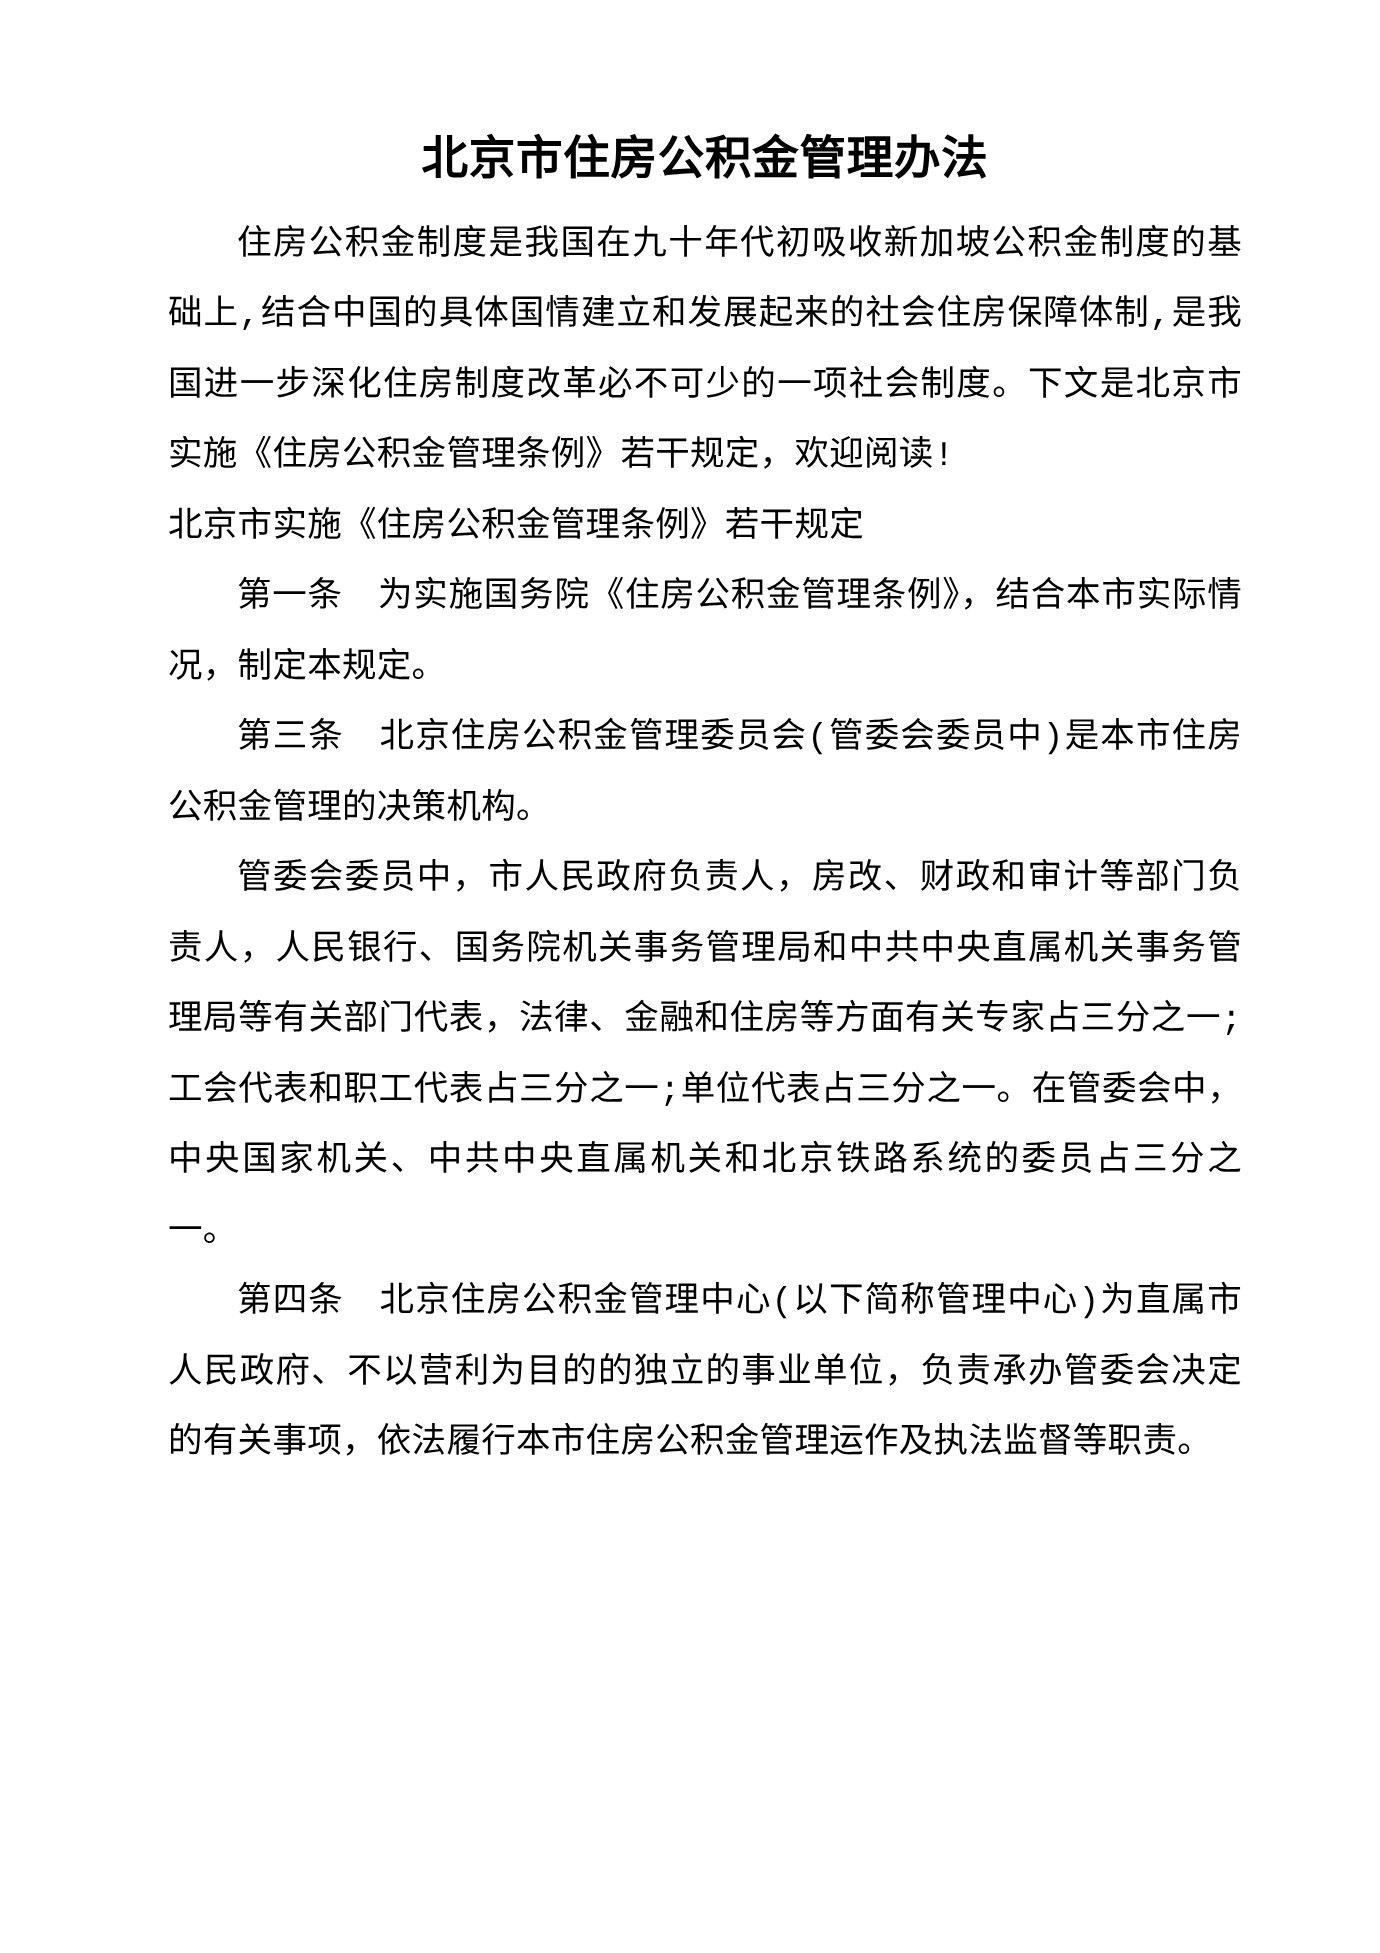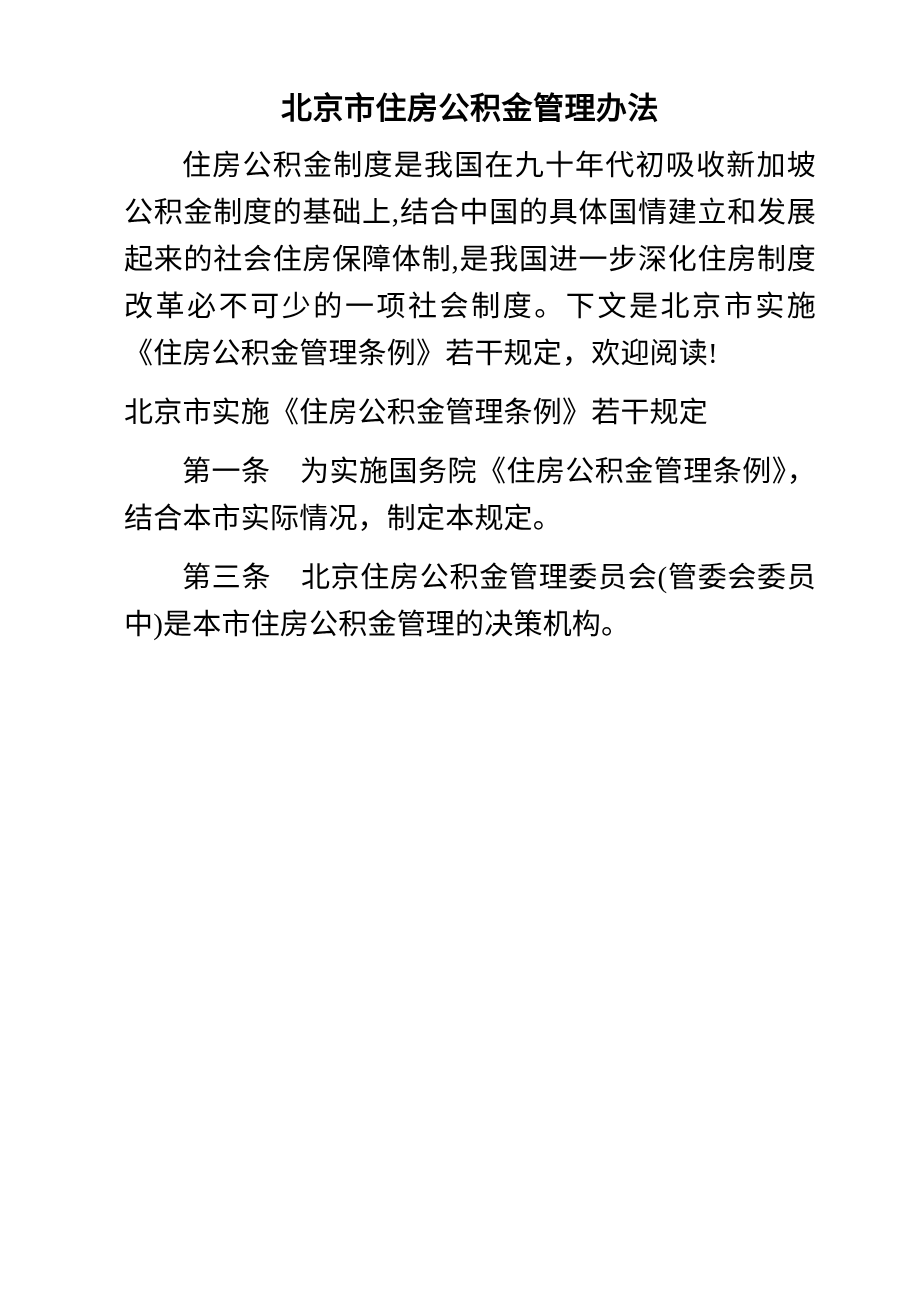--- a/index.html
+++ b/index.html
@@ -7,50 +7,52 @@
     padding: 0;
     background: #ffffff;
   }
   .page {
     position: relative;
     width: 920px;
     height: 1218px;
     background: #ffffff;
     box-sizing: border-box;
     padding: 88px 92px 40px 112px;
-    font-family: Liberation Serif, serif;
+    font-family: Liberation Mono, monospace;
     color: #000000;
     overflow: hidden;
   }
   .doc-title {
     font-size: 31px;
     font-weight: bold;
     text-align: center;
     line-height: 1.35;
     margin: 0 0 10px 0;
     letter-spacing: 0.5px;
   }
   .para {
-    font-size: 29px;
+    font-size: 23px;
     line-height: 47px;
     text-align: justify;
     text-justify: inter-ideograph;
-    margin: 12px;
+    margin: 0;
     letter-spacing: 0.2px;
   }
   .indent {
     text-indent: 2em;
   }
   .noindent {
     text-indent: 0;
   }
 </style>
 </head>
 <body>
 
 <div class="page">
   <h1 class="doc-title">北京市住房公积金管理办法</h1>
 
   <p class="para indent">住房公积金制度是我国在九十年代初吸收新加坡公积金制度的基础上,结合中国的具体国情建立和发展起来的社会住房保障体制,是我国进一步深化住房制度改革必不可少的一项社会制度。下文是北京市实施《住房公积金管理条例》若干规定，欢迎阅读!</p>
   <p class="para noindent">北京市实施《住房公积金管理条例》若干规定</p>
   <p class="para indent">第一条　为实施国务院《住房公积金管理条例》，结合本市实际情况，制定本规定。</p>
   <p class="para indent">第三条　北京住房公积金管理委员会(管委会委员中)是本市住房公积金管理的决策机构。</p>
+  <p class="para indent">管委会委员中，市人民政府负责人，房改、财政和审计等部门负责人，人民银行、国务院机关事务管理局和中共中央直属机关事务管理局等有关部门代表，法律、金融和住房等方面有关专家占三分之一;工会代表和职工代表占三分之一;单位代表占三分之一。在管委会中，中央国家机关、中共中央直属机关和北京铁路系统的委员占三分之一。</p>
+  <p class="para indent">第四条　北京住房公积金管理中心(以下简称管理中心)为直属市人民政府、不以营利为目的的独立的事业单位，负责承办管委会决定的有关事项，依法履行本市住房公积金管理运作及执法监督等职责。</p>
 </div>
 
 </body></html>

